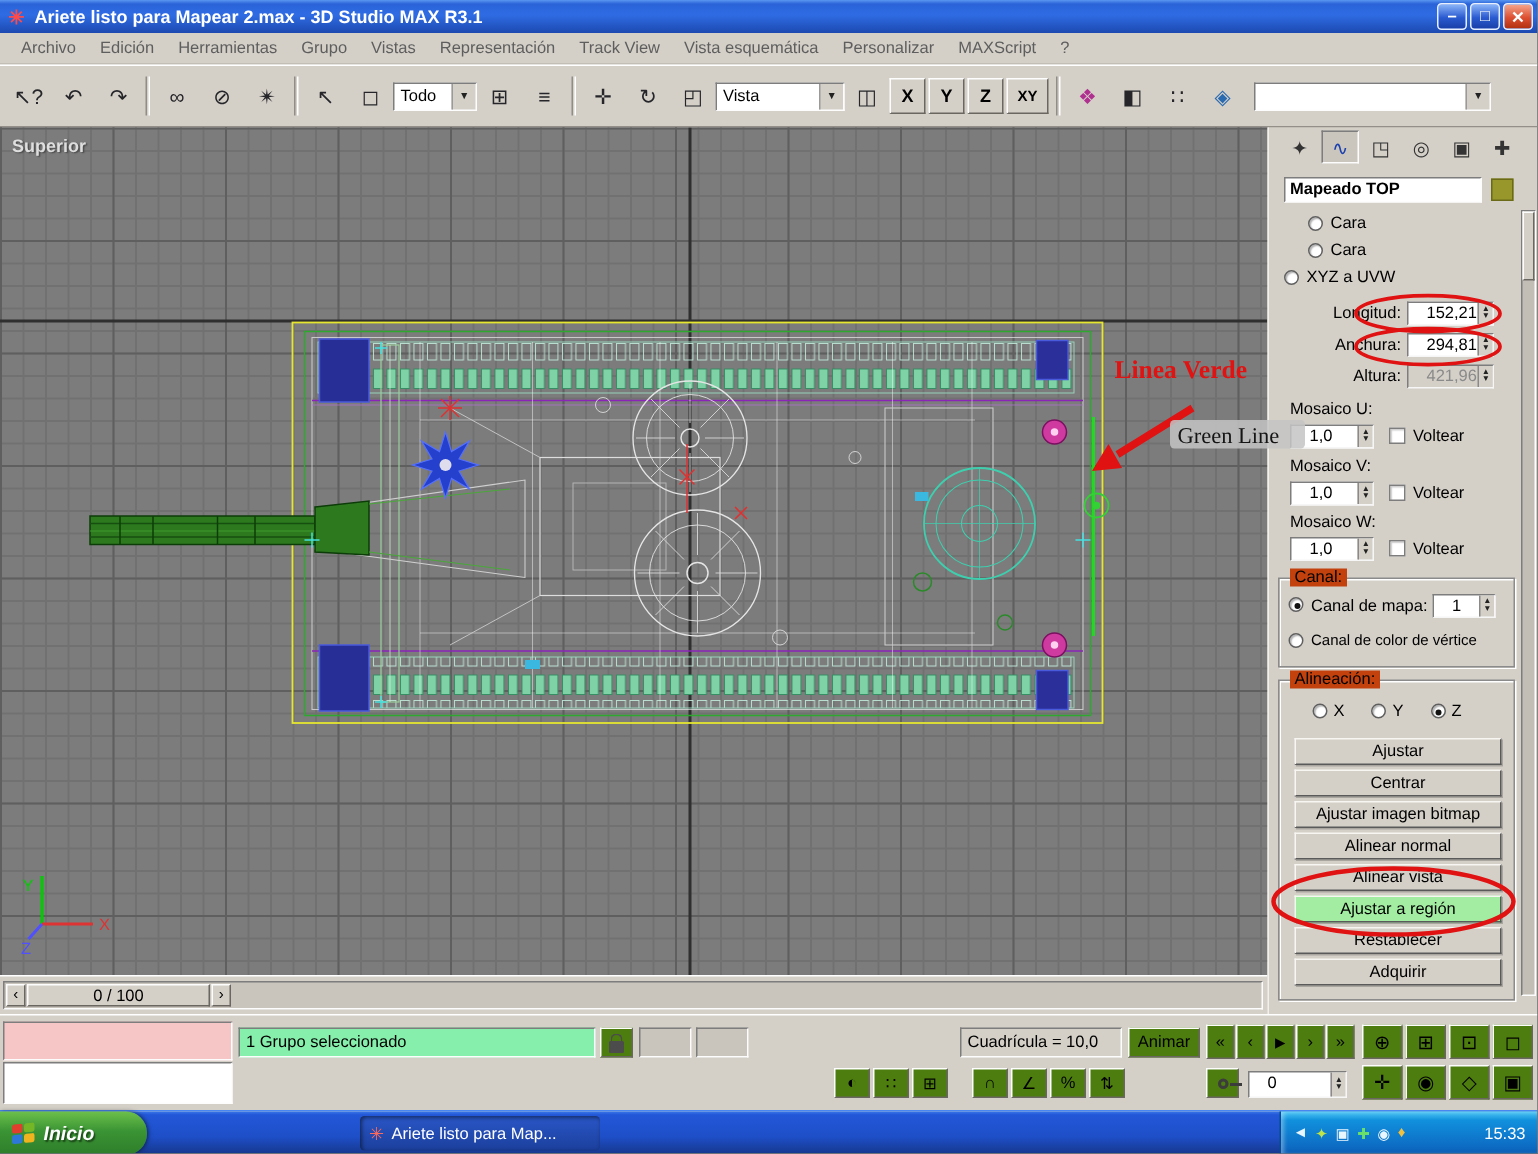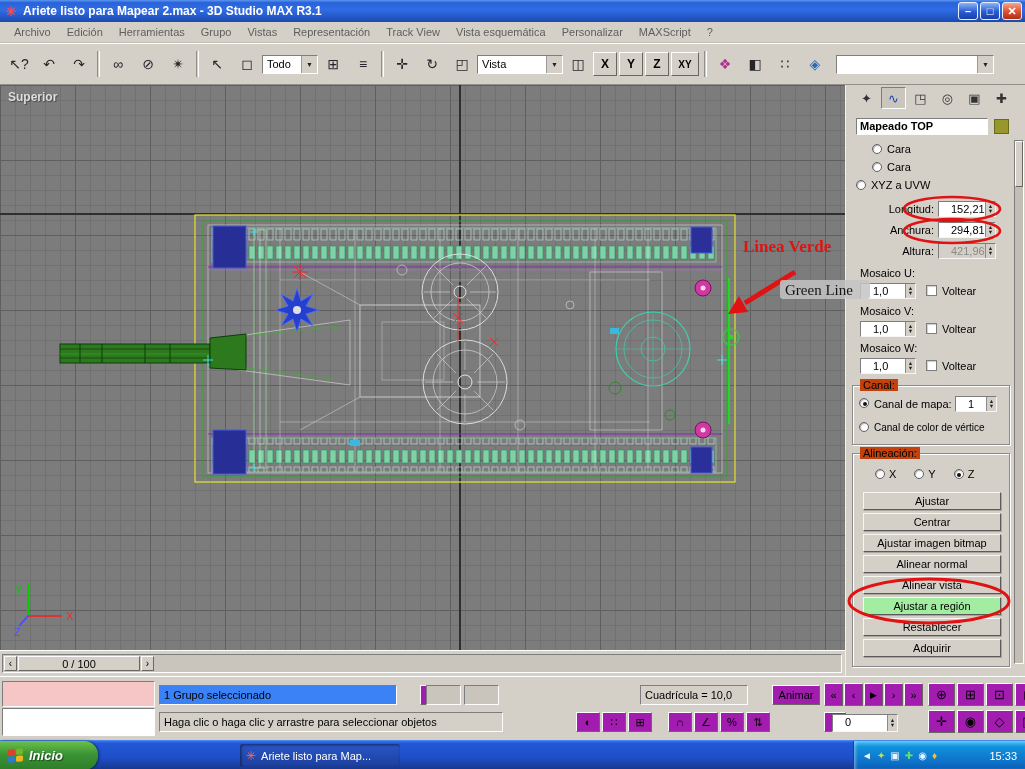--- a/index.html
+++ b/index.html
@@ -74,24 +74,24 @@
   .pbtn{position:absolute;left:10px;width:138px;height:18px;background:#d4d0c8;display:flex;align-items:center;justify-content:center;
     border:1px solid;border-color:#f8f6f2 #5a5a5a #5a5a5a #f8f6f2;box-shadow:1px 1px 0 rgba(0,0,0,.2);white-space:nowrap;}
   .pbtn.green{background:#a2eda2;}
   .scrolltrack{position:absolute;left:168px;top:55px;width:10px;height:524px;background:#c2beb6;
     border:1px solid;border-color:#7d7d7d #fdfdfd #fdfdfd #7d7d7d;}
   .scrollthumb{position:absolute;left:0;top:0;width:8px;height:46px;background:#d4d0c8;
     border:1px solid;border-color:#fdfdfd #6a6660 #6a6660 #fdfdfd;}
 
   
   .statusbar{position:absolute;left:0;top:676px;width:1025px;height:64px;background:#d4d0c8;border-top:1px solid #fff;}
-  .sfield{position:absolute;height:20px;background:#3b82f6;border:1px solid;border-color:#7d7d7d #fdfdfd #fdfdfd #7d7d7d;
+  .sfield{position:absolute;height:20px;background:#86efac;border:1px solid;border-color:#7d7d7d #fdfdfd #fdfdfd #7d7d7d;
     line-height:18px;padding:0 4px;white-space:nowrap;overflow:hidden;}
-  .sbtn{position:absolute;height:20px;background:#a21caf;display:flex;align-items:center;justify-content:center;
-    border:1px solid;border-color:#fdfdfd #6a6660 #6a6660 #fdfdfd;margin-left:20px;}
+  .sbtn{position:absolute;height:20px;background:#4d7c0f;display:flex;align-items:center;justify-content:center;
+    border:1px solid;border-color:#fdfdfd #6a6660 #6a6660 #fdfdfd;}
   .padlock{position:relative;width:10px;height:8px;background:#4c4c4c;border-radius:1px;margin-top:5px;}
   .padlock::before{content:"";position:absolute;left:1px;top:-5px;width:6px;height:6px;border:1.5px solid #4c4c4c;border-bottom:none;border-radius:4px 4px 0 0;}
   .keyicon{width:7px;height:7px;border:2px solid #3c3c3c;border-radius:50%;position:relative;}
   .keyicon::after{content:"";position:absolute;left:6px;top:1.5px;width:8px;height:2px;background:#3c3c3c;}
 
   
   .taskbar{position:absolute;left:0;top:740px;width:1025px;height:29px;
     background:linear-gradient(180deg,#3a76e8 0%,#2257d8 8%,#1e4fc8 60%,#16388f 100%);border-top:1px solid #4a86f0;}
   .startbtn{position:absolute;left:0;top:0;width:98px;height:29px;border-radius:0 14px 14px 0;
     background:linear-gradient(180deg,#6cc04a 0%,#3a9434 45%,#2e7d2a 100%);box-shadow:1px 0 3px rgba(0,0,0,.5);
@@ -473,21 +473,20 @@
     <div class="sbtn" style="left:824px;top:6px;width:19px;height:23px">‹</div>
     <div class="sbtn" style="left:844px;top:6px;width:19px;height:23px;font-size:9px">▶</div>
     <div class="sbtn" style="left:864px;top:6px;width:19px;height:23px">›</div>
     <div class="sbtn" style="left:884px;top:6px;width:19px;height:23px">»</div>
 
     <div class="sbtn" style="left:908px;top:6px;width:27px;height:23px;font-size:13px">⊕</div>
     <div class="sbtn" style="left:937px;top:6px;width:27px;height:23px;font-size:13px">⊞</div>
     <div class="sbtn" style="left:966px;top:6px;width:27px;height:23px;font-size:13px">⊡</div>
     <div class="sbtn" style="left:995px;top:6px;width:27px;height:23px;font-size:13px">◻</div>
 
-    <div class="sfield" style="left:159px;top:35px;width:344px;background:#d4d0c8">Haga clic o haga clic y arrastre para seleccionar objetos</div>
     <div class="sbtn" style="left:556px;top:35px;width:24px">◐</div>
     <div class="sbtn" style="left:582px;top:35px;width:24px">∷</div>
     <div class="sbtn" style="left:608px;top:35px;width:24px">⊞</div>
     <div class="sbtn" style="left:648px;top:35px;width:24px">∩</div>
     <div class="sbtn" style="left:674px;top:35px;width:24px">∠</div>
     <div class="sbtn" style="left:700px;top:35px;width:24px">%</div>
     <div class="sbtn" style="left:726px;top:35px;width:24px">⇅</div>
     <div class="sbtn flexc" style="left:804px;top:35px;width:22px">
       <span class="keyicon"></span>
     </div>

